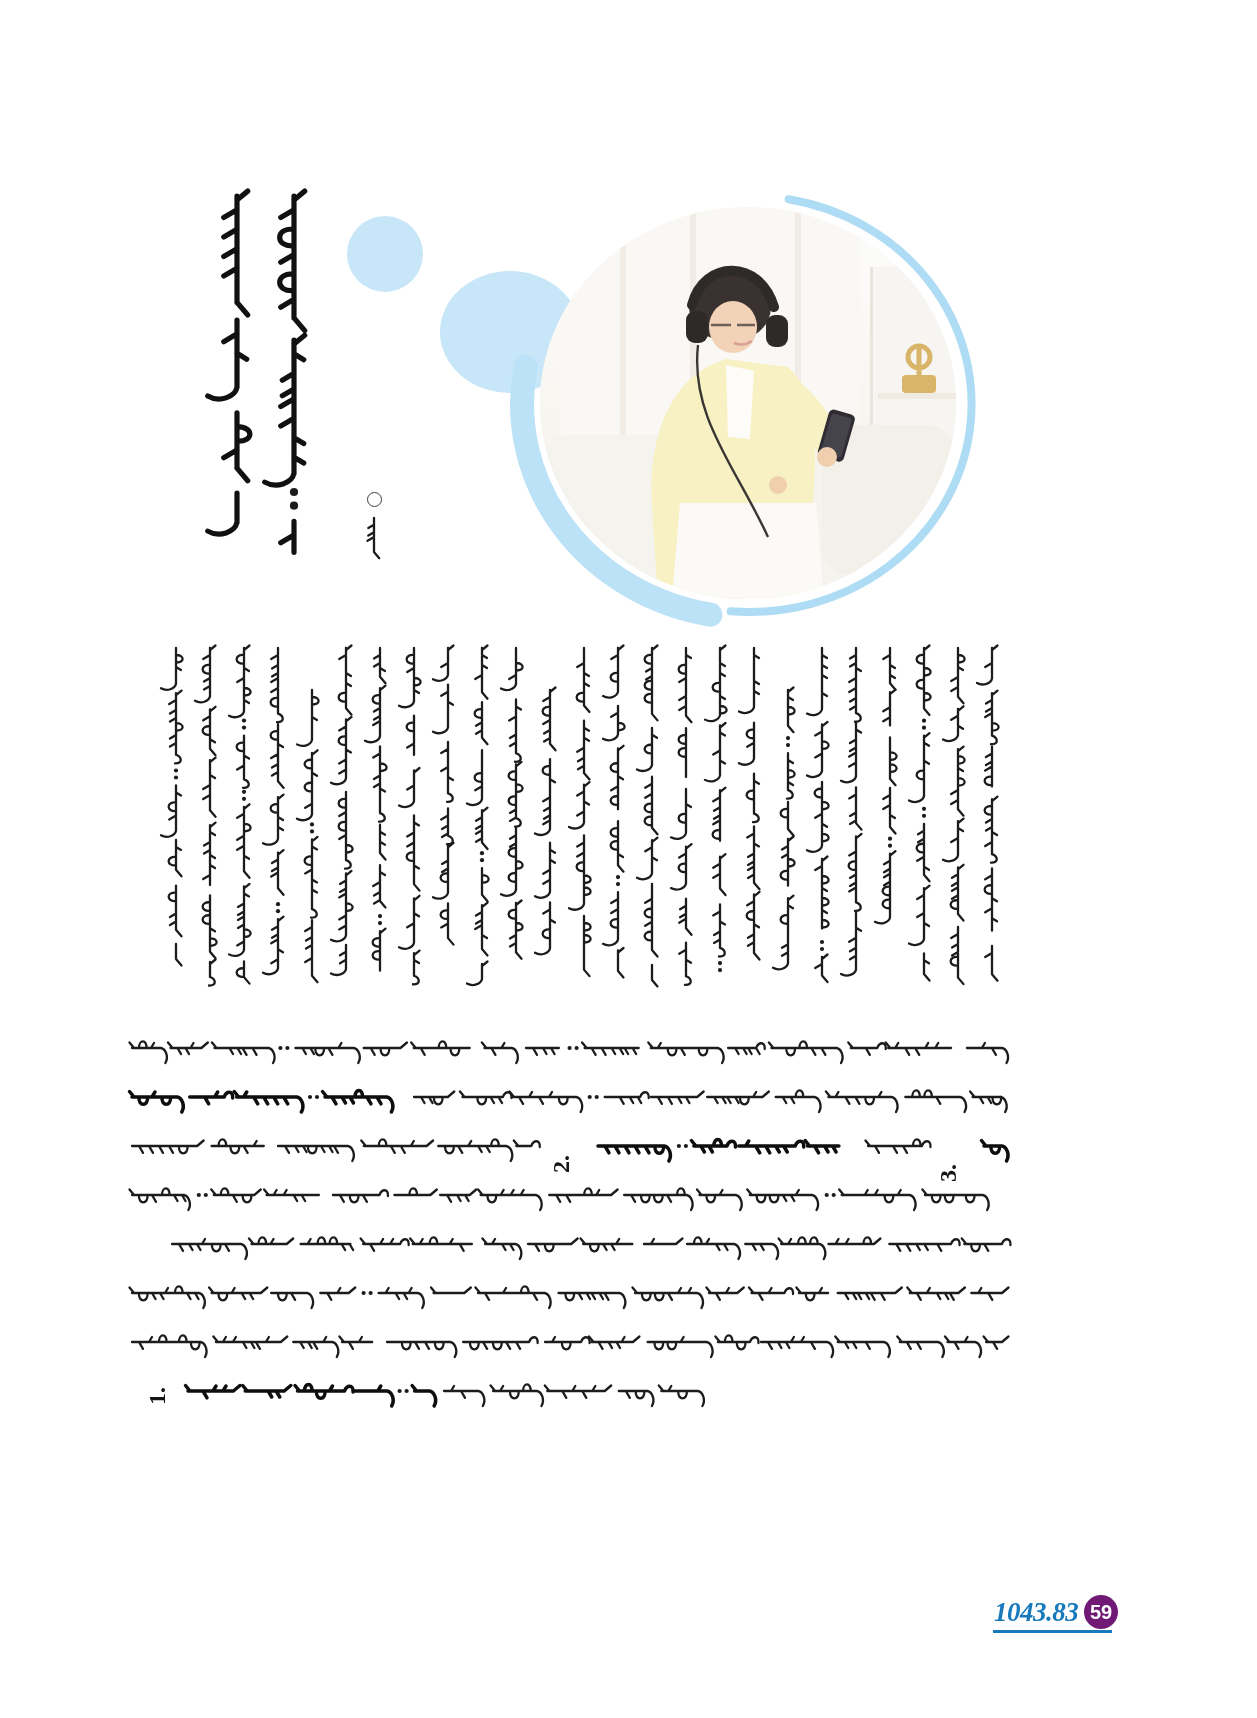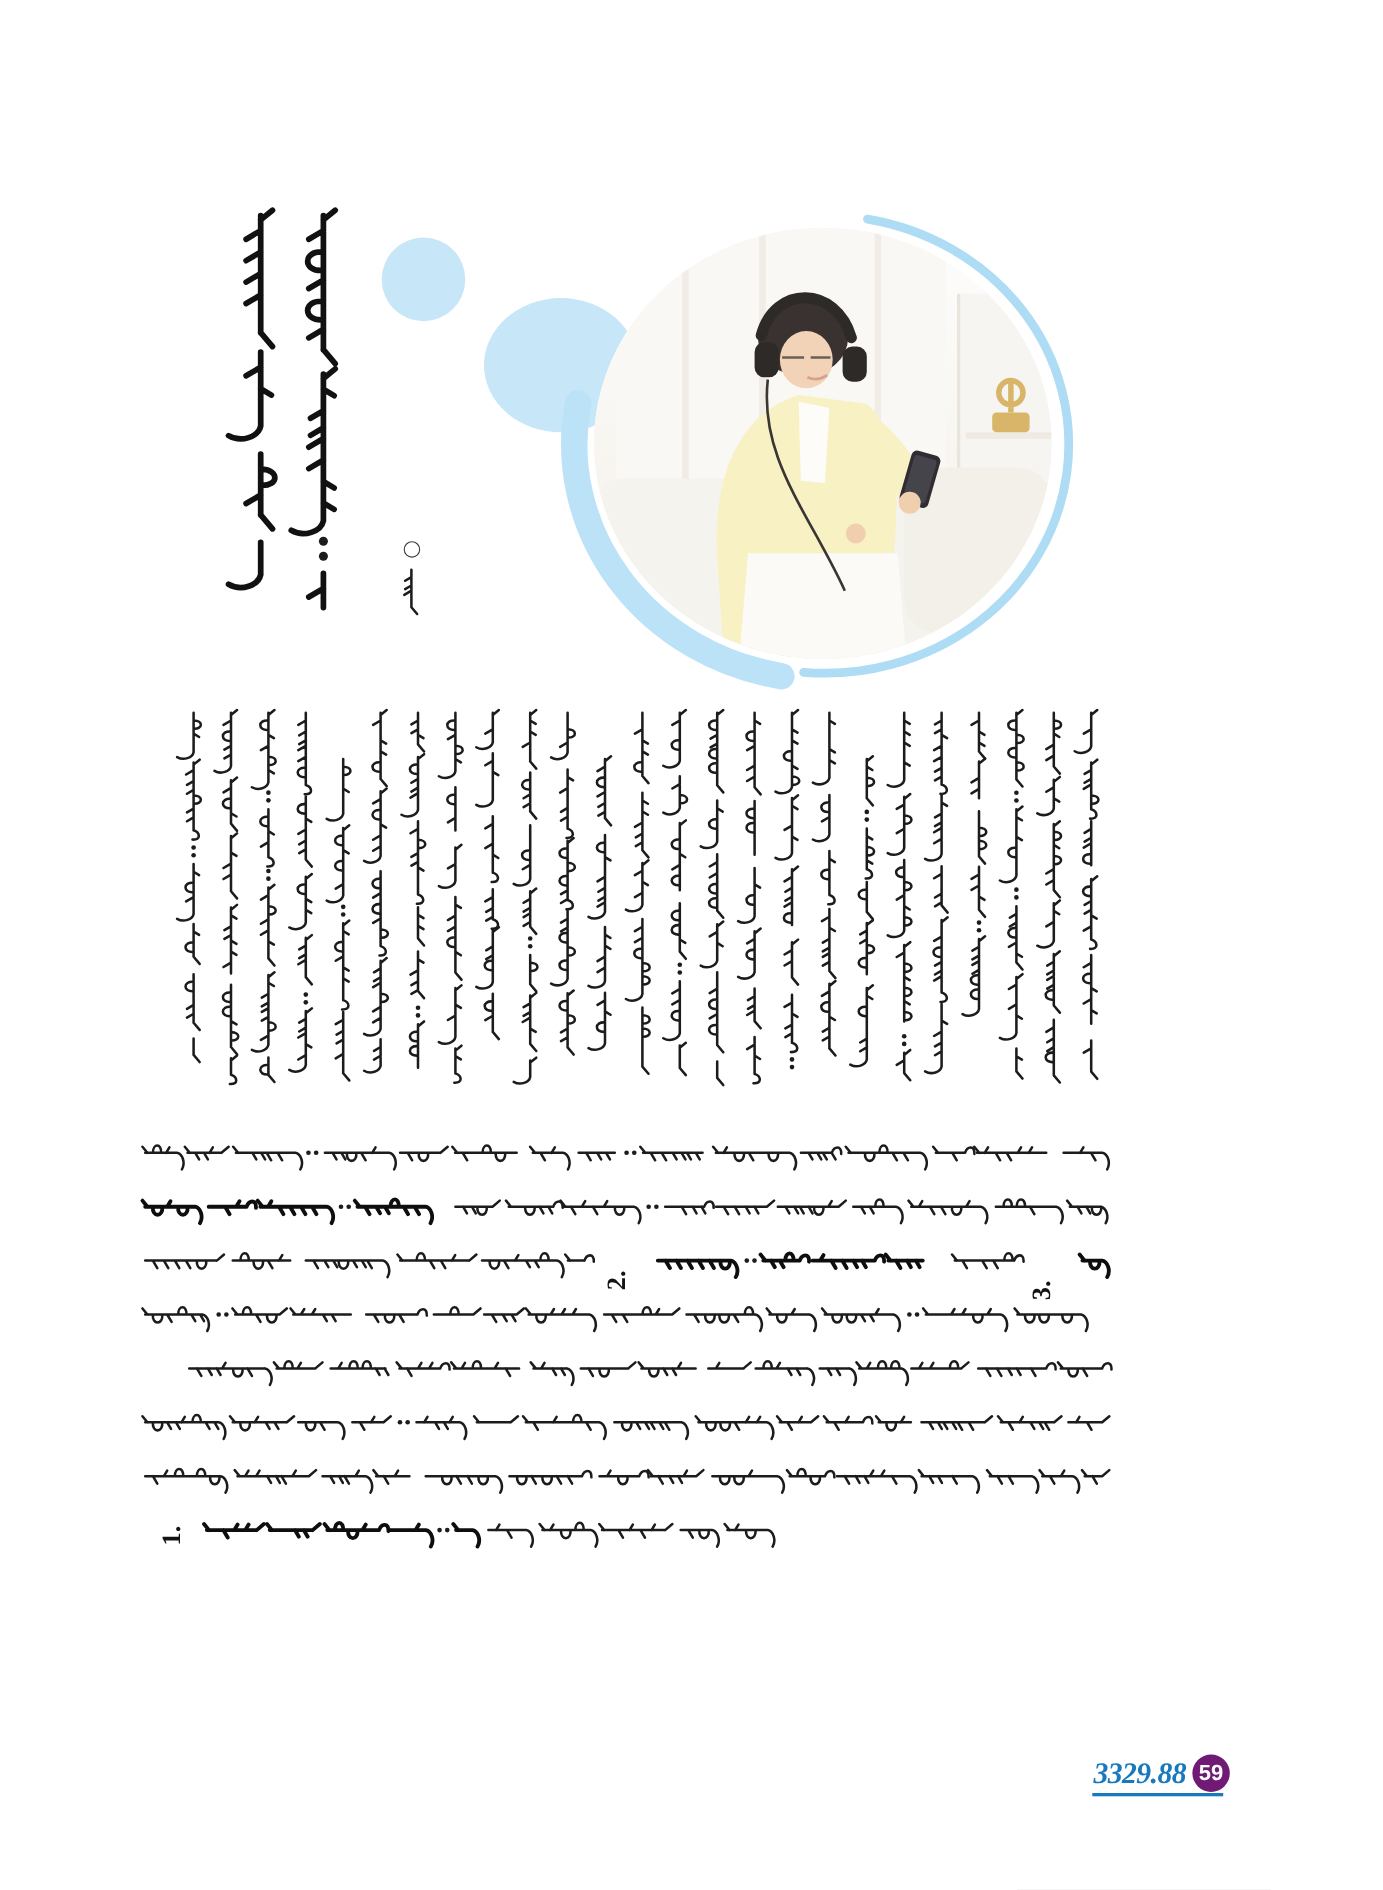--- a/index.html
+++ b/index.html
@@ -408,17 +408,17 @@
         </g>
       </g>
   </svg>
 
   <div class="author-circle"></div>
 
   <div class="sec-num" style="left:148px;top:1384px">1.</div>
   <div class="sec-num" style="left:552px;top:1152px">2.</div>
   <div class="sec-num" style="left:939px;top:1161px">3.</div>
 
-  <span class="footer-issue">3329.88</span>
+  <span class="footer-issue">1043.83</span>
   <span class="footer-badge">59</span>
   <div class="footer-rule"></div>
 
 </div>
 
 </body></html>

